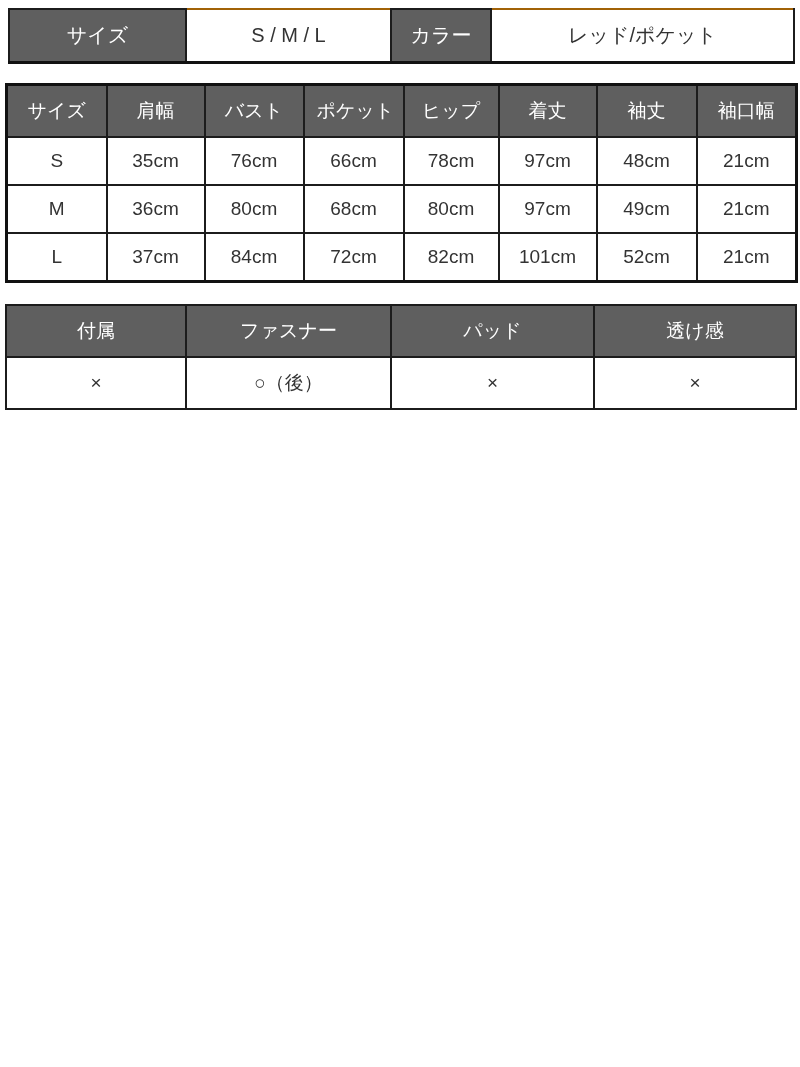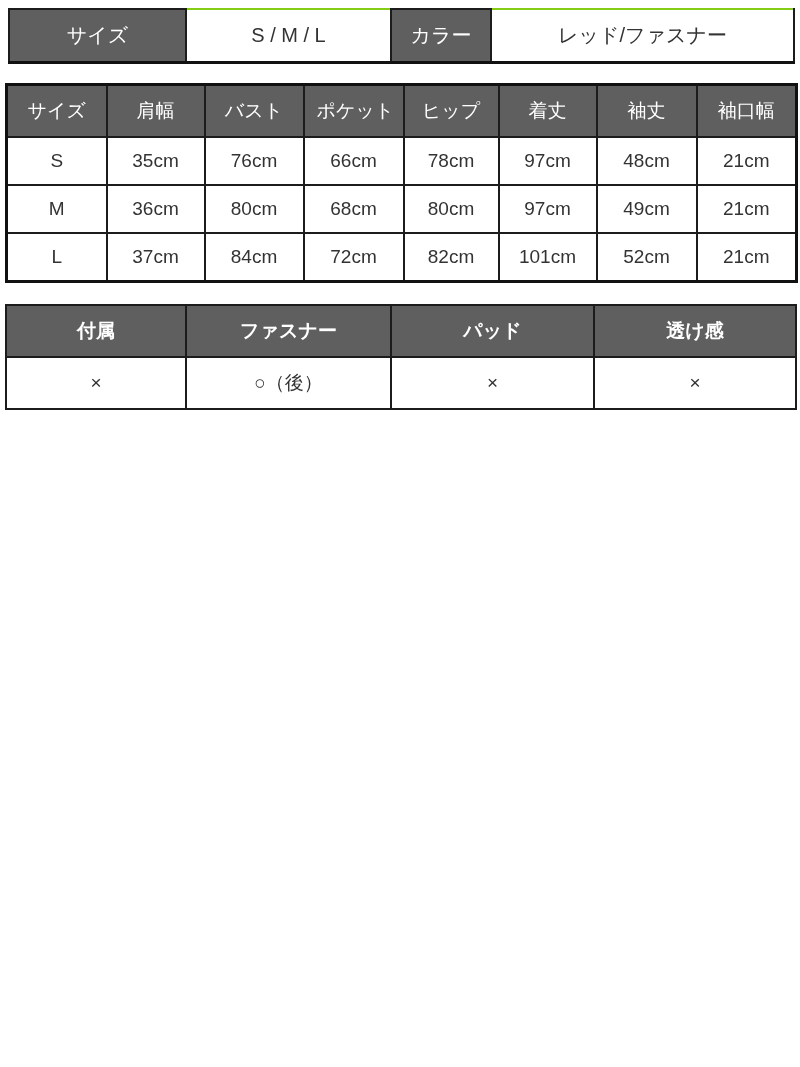--- a/index.html
+++ b/index.html
@@ -20,30 +20,30 @@
     padding: 12px;
   }
   .hdr {
     background: var(--header-bg, #5f5f5f);
     color: var(--header-text, #ffffff);
   }
 
   
   .summary-table { width: 785px; margin: 8px 0 0 8px; font-size: 20px; border-bottom: 3px solid #111; }
   .summary-table tr { height: 47px; }
-  .summary-table tr:first-child td.val { border-top: 2px solid #84cc16; margin-left: 24px; }
+  .summary-table tr:first-child td.val { border-top: 2px solid #a16207; margin-left: 24px; }
 
   
   .size-table { width: 790px; margin: 19px 0 0 5px; font-size: 19px; border: 3px solid #111; }
   .size-table tr { height: 40px; }
   .size-table tr.head { height: 31px; }
 
   
   .spec-table { width: 790px; margin-left: 5px; font-size: 19px; border: 2px solid #111; }
-  .spec-table tr.head { height: 35px; font-weight: bold; }
+  .spec-table tr.head { height: 35px; }
   .spec1 { margin-top: 21px; }
   .spec1 tr.val { height: 37px; }
   .spec2 { margin-top: -2px; }
   .spec2 tr.val { height: 42px; font-size: 21px; }
 </style>
 </head>
 <body>
 
 <main>
 
@@ -52,21 +52,21 @@
       <col style="width:177px">
         <col style="width:205px">
         <col style="width:100px">
         <col style="width:303px">
     </colgroup>
     <tbody>
       <tr>
         <td class="hdr">サイズ</td>
         <td class="val">S / M / L</td>
         <td class="hdr">カラー</td>
-        <td class="val">レッド/ファスナー</td>
+        <td class="val">レッド/ポケット</td>
       </tr>
     </tbody>
   </table>
 
   <table class="size-table">
     <colgroup>
       <col style="width:100px">
         <col style="width:98px">
         <col style="width:99px">
         <col style="width:100px">

